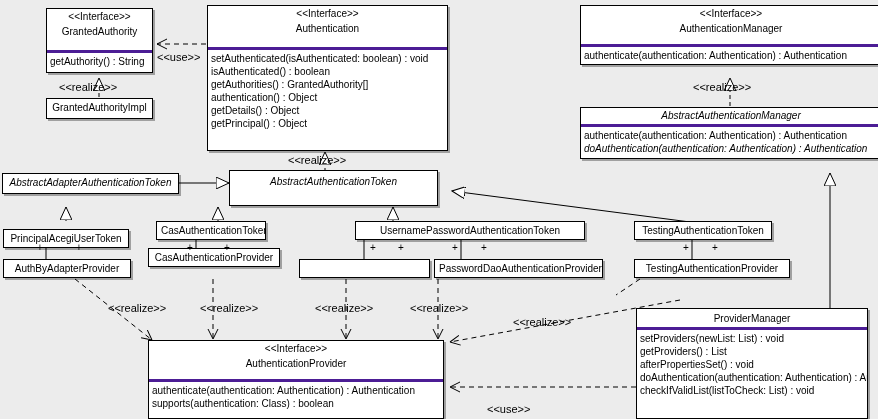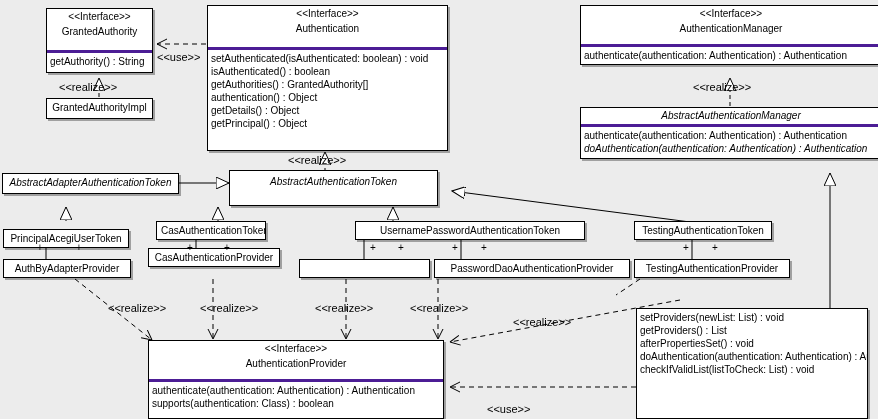--- a/index.html
+++ b/index.html
@@ -288,21 +288,21 @@
       <span class="cname">CasAuthenticationProvider</span>
     </div>
   </div>
 
   <div class="uml-class compact" style="left:299px; top:259px; width:131px; height:19px;">
     <div class="hdr" style="height:18px; padding-top:20px;">
       <span class="cname">DaoAuthenticationProvider</span>
     </div>
   </div>
 
-  <div class="uml-class compact" style="left:434px; top:259px; width:196px; height:19px;">
+  <div class="uml-class compact" style="left:434px; top:259px; width:169px; height:19px;">
     <div class="hdr" style="height:18px; padding-top:3px;">
       <span class="cname">PasswordDaoAuthenticationProvider</span>
     </div>
   </div>
 
   <div class="uml-class compact" style="left:634px; top:259px; width:156px; height:19px;">
     <div class="hdr" style="height:18px; padding-top:3px;">
       <span class="cname">TestingAuthenticationProvider</span>
     </div>
   </div>
@@ -312,20 +312,23 @@
       <span class="stereo">&lt;&lt;Interface&gt;&gt;</span>
       <span class="cname">AuthenticationProvider</span>
     </div>
     <div class="members">
       <span class="member">authenticate(authentication: Authentication) : Authentication</span>
       <span class="member">supports(authentication: Class) : boolean</span>
     </div>
   </div>
 
   <div class="uml-class" style="left:636px; top:308px; width:232px; height:111px;">
+    <div class="hdr with-body" style="height:21px; padding-top:4px;">
+      <span class="cname">ProviderManager</span>
+    </div>
     <div class="members">
       <span class="member">setProviders(newList: List) : void</span>
       <span class="member">getProviders() : List</span>
       <span class="member">afterPropertiesSet() : void</span>
       <span class="member">doAuthentication(authentication: Authentication) : Authentication</span>
       <span class="member">checkIfValidList(listToCheck: List) : void</span>
     </div>
   </div>
 
   <div class="edge-label" style="left:157px; top:52px;">&lt;&lt;use&gt;&gt;</div>

